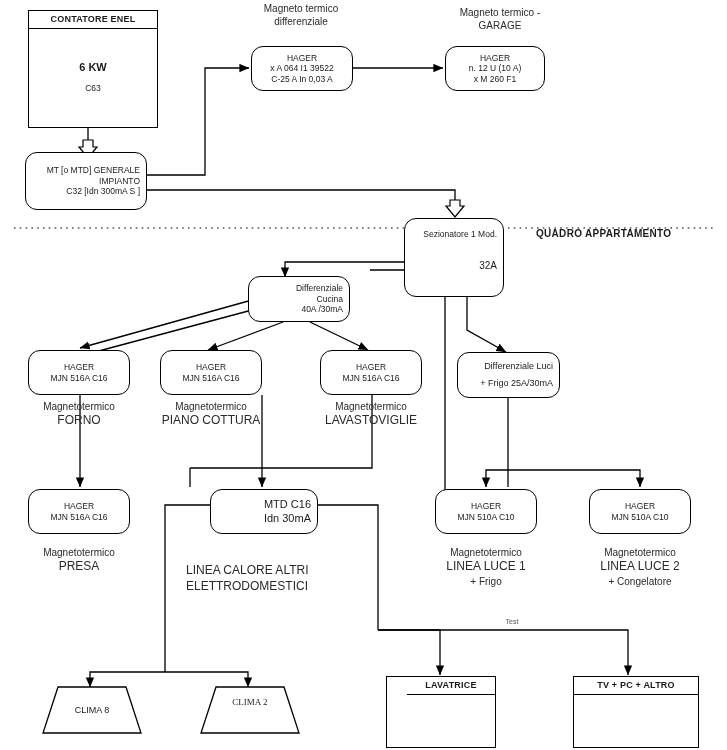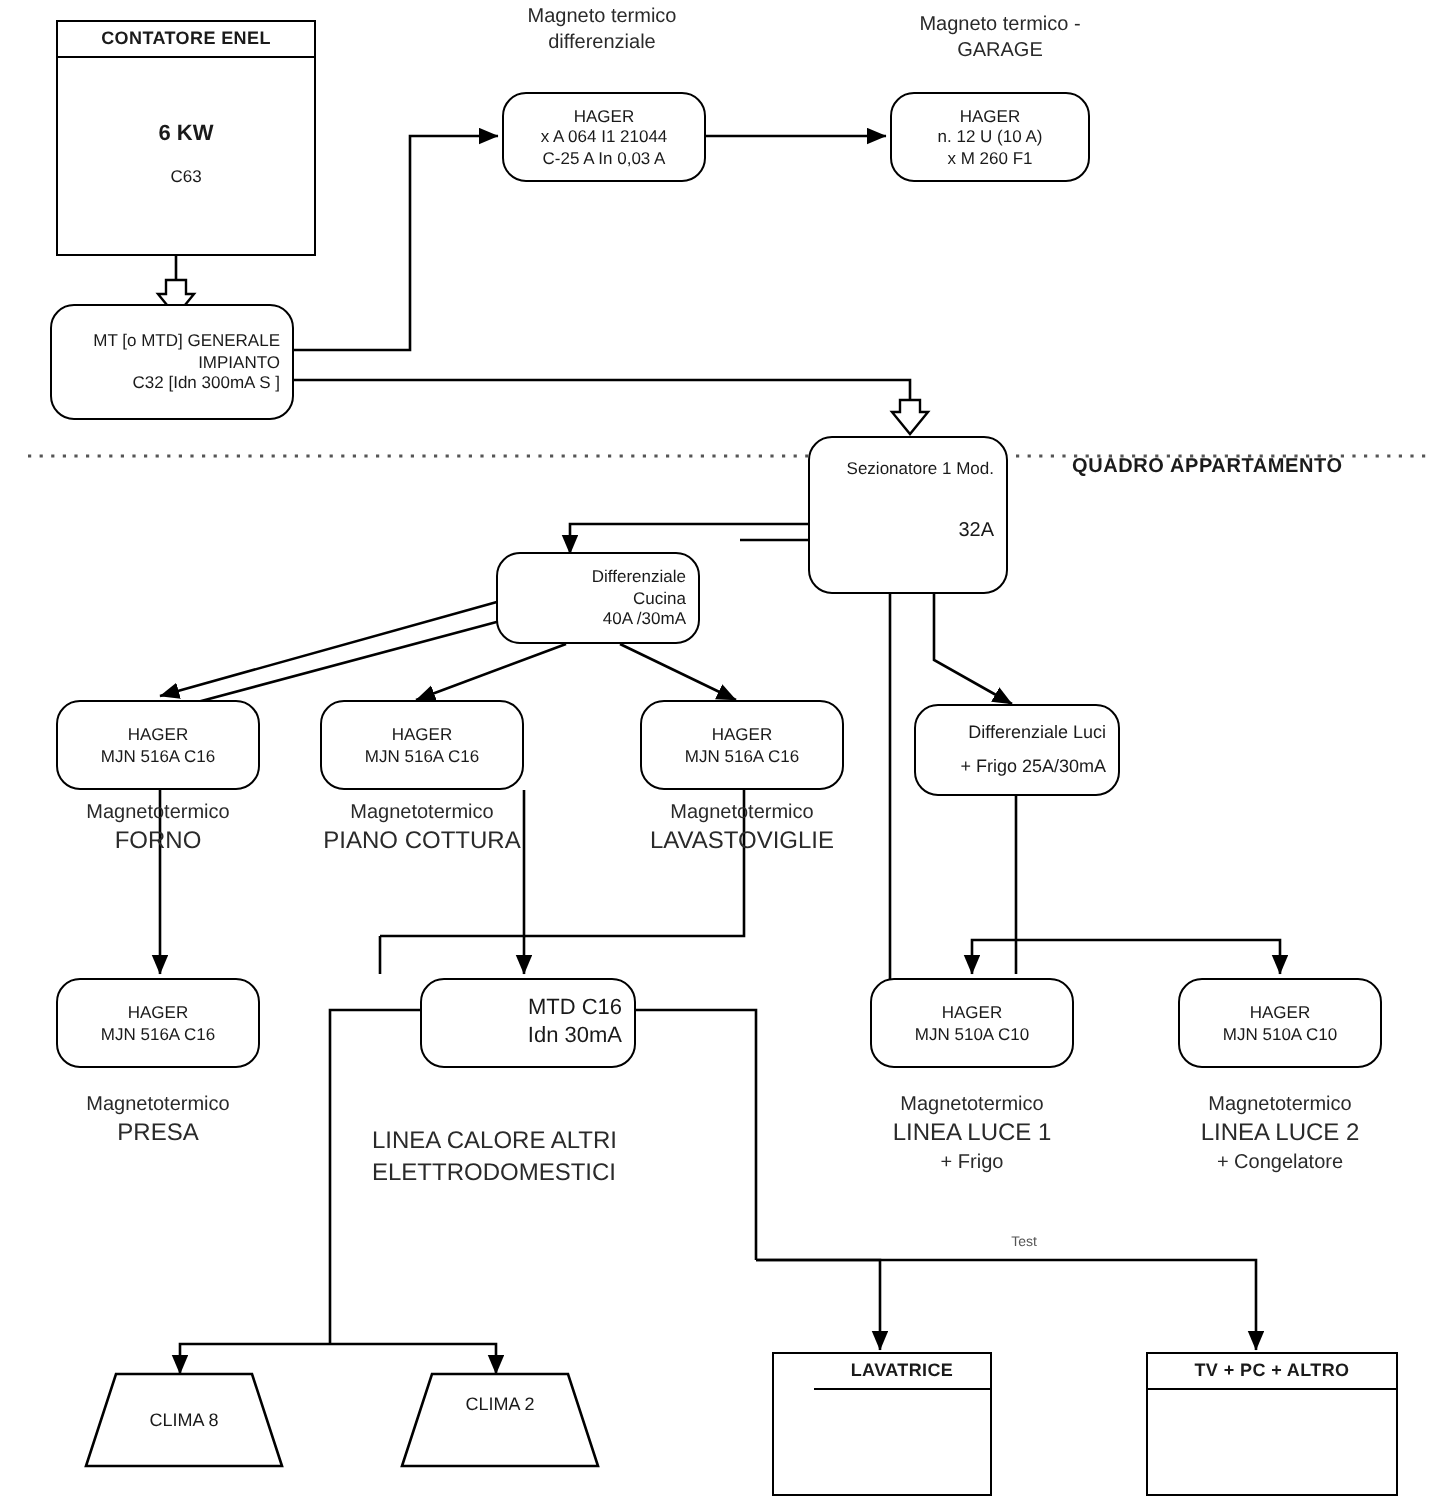--- a/index.html
+++ b/index.html
@@ -170,21 +170,21 @@
     <span class="l">C32  [Idn 300mA S ]</span>
   </div>
 
   <div class="cap" style="left:246px;top:2px;width:110px;">
     <span class="l">Magneto termico</span>
     <span class="l">differenziale</span>
   </div>
 
   <div class="node rbox" style="left:251px;top:46px;width:102px;height:45px;">
     <span class="l">HAGER</span>
-    <span class="l">x A 064 I1 21044</span>
+    <span class="l">x A 064 I1 39522</span>
     <span class="l">C-25 A In 0,03 A</span>
   </div>
 
   <div class="cap" style="left:440px;top:6px;width:120px;">
     <span class="l">Magneto termico -</span>
     <span class="l">GARAGE</span>
   </div>
 
   <div class="node rbox" style="left:445px;top:46px;width:100px;height:45px;">
     <span class="l">HAGER</span>
@@ -277,21 +277,21 @@
 
   <div class="cap tiny" style="left:492px;top:617px;width:40px;">Test</div>
 
   <div class="trap" style="left:42px;top:686px;width:100px;height:48px;">
     <svg width="100" height="48" viewBox="0 0 100 48">
       <path d="M16,1 L84,1 L99,47 L1,47 Z" fill="#fff" stroke="#000" stroke-width="1.3"></path>
     </svg>
     <div class="txt">CLIMA 8</div>
   </div>
 
-  <div class="trap" style="left:200px;top:686px;width:100px;height:31px;">
+  <div class="trap" style="left:200px;top:686px;width:100px;height:31px;font-family:Liberation Serif, serif;">
     <svg width="100" height="48" viewBox="0 0 100 48">
       <path d="M16,1 L84,1 L99,47 L1,47 Z" fill="#fff" stroke="#000" stroke-width="1.3"></path>
     </svg>
     <div class="txt">CLIMA 2</div>
   </div>
 
   <div class="node sqbox" style="left:386px;top:676px;width:110px;height:72px;padding-left:20px;">
     <div class="hdr">LAVATRICE</div>
     <div class="body"></div>
   </div>

